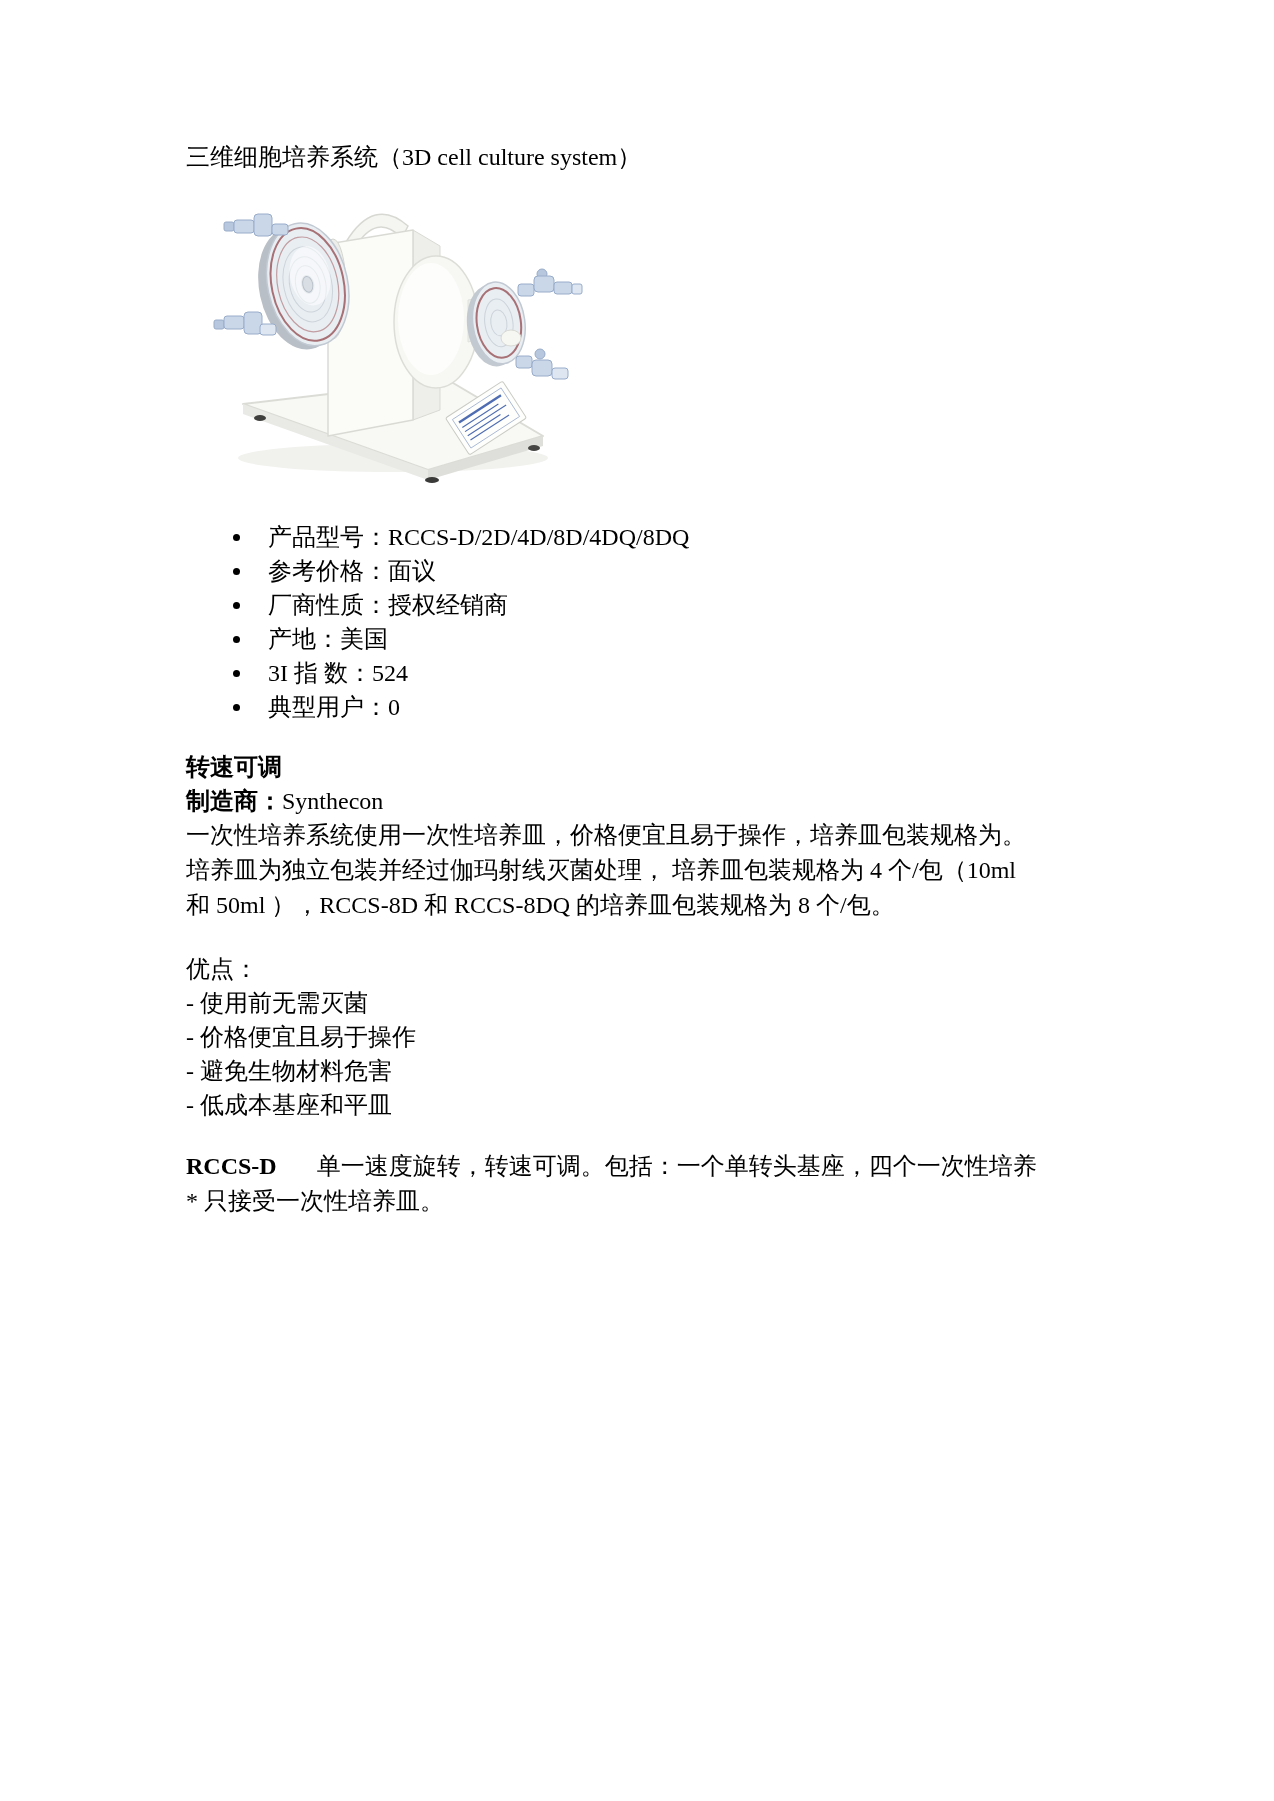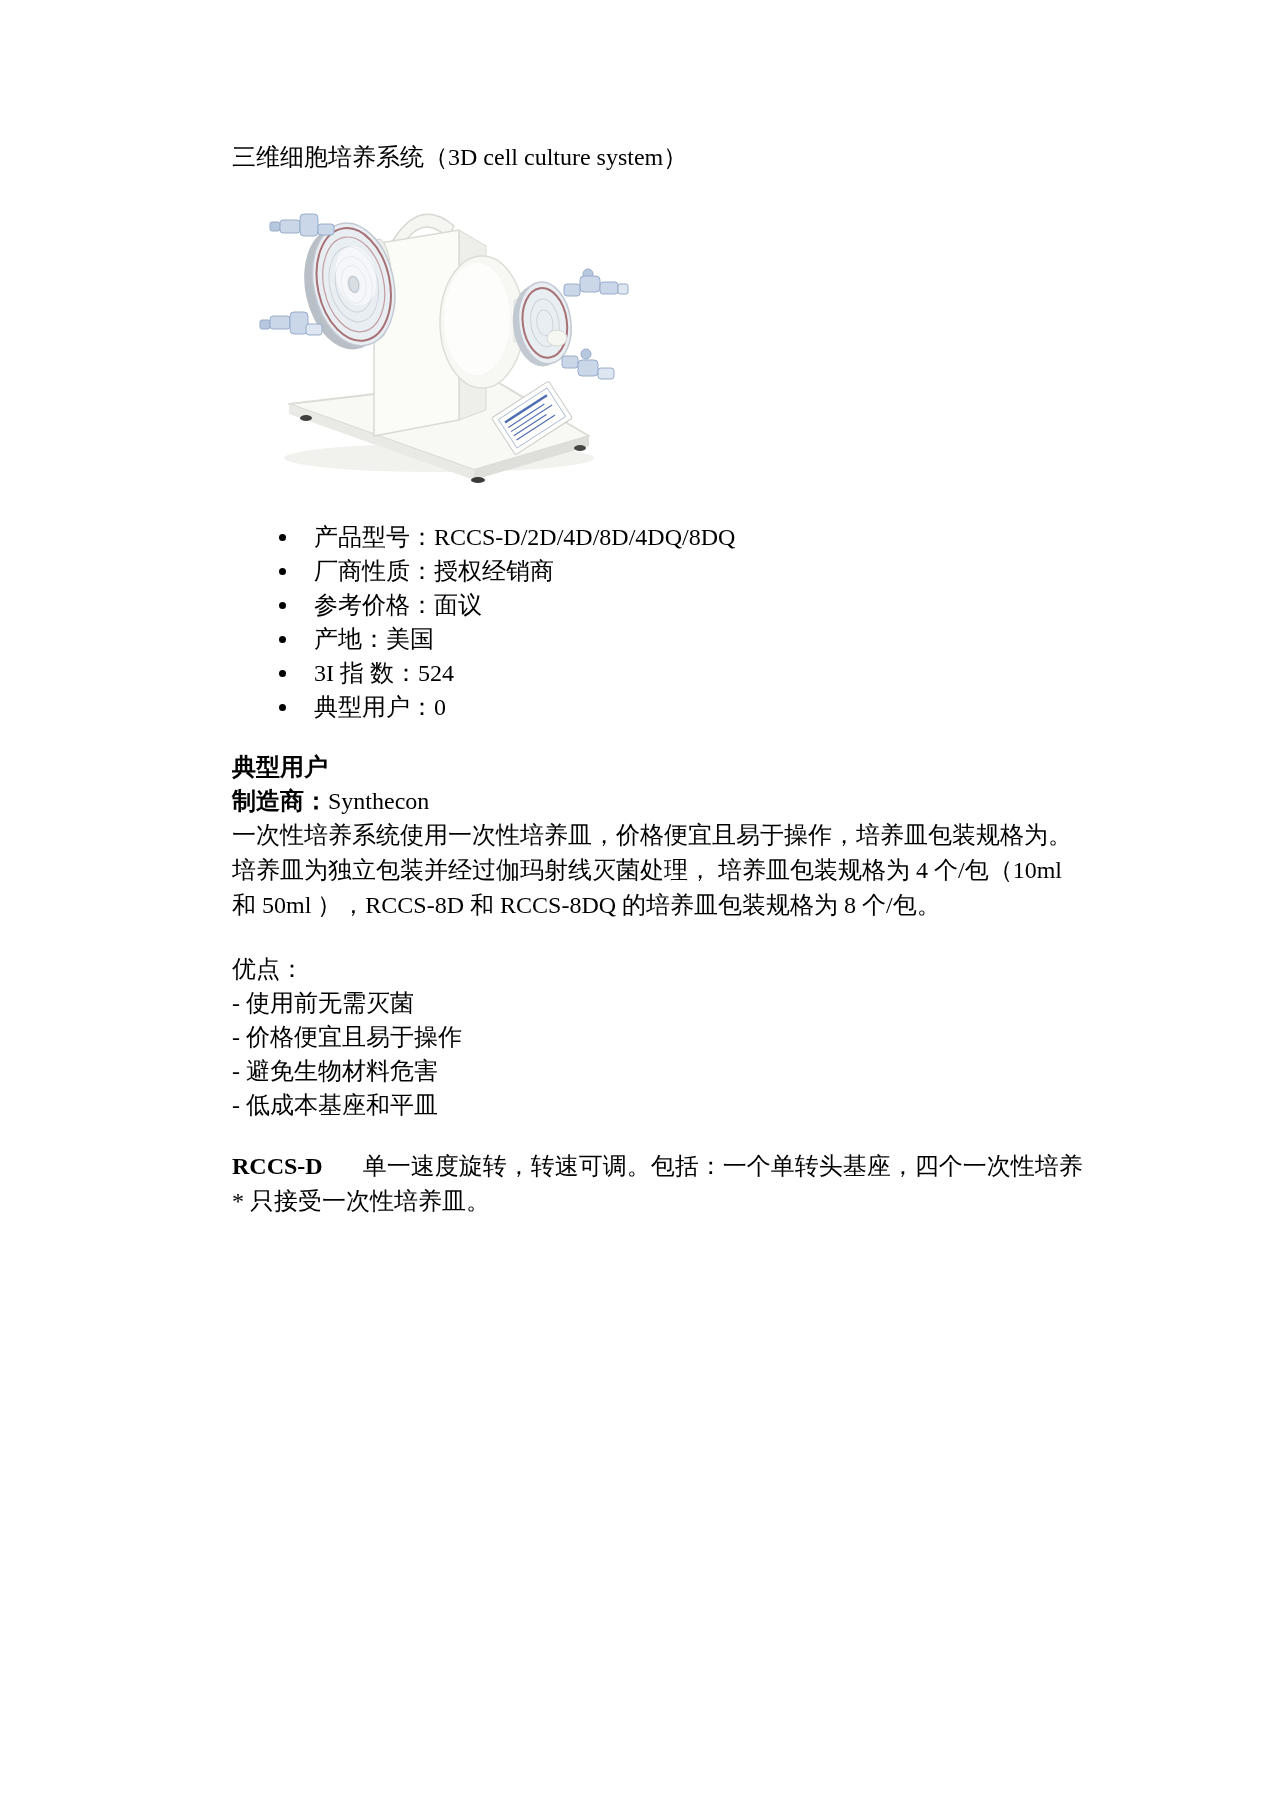--- a/index.html
+++ b/index.html
@@ -5,21 +5,20 @@
   html,body{margin:0;padding:0;background:#ffffff;}
   .page{
     position:relative;
     width:1172px;height:1801px;
     background:#ffffff;
     box-sizing:border-box;
     padding:140px 110px 0 186px;
     font-family:"Liberation Serif","DejaVu Serif",serif;
     font-size:24px;color:#000;
     overflow:hidden;
-    margin-left:46px;
   }
   .title{white-space:nowrap;line-height:34px;}
   .photo{margin:10px 0 0 12px;width:400px;height:300px;}
   .specs{list-style:none;margin:36px 0 0 0;padding:0;}
   .specs li{display:flex;align-items:flex-start;line-height:34px;padding-left:47px;}
   .dot{flex:0 0 auto;width:7px;height:7px;border-radius:50%;background:#000;margin:14px 28px 0 0;}
   .spec-text{white-space:nowrap;}
   .sec-heading{font-weight:bold;line-height:34px;margin-top:26px;white-space:nowrap;}
   .adv-heading{font-weight:normal;line-height:34px;margin-top:29px;white-space:nowrap;}
   .mfr-line{line-height:34px;white-space:nowrap;}
@@ -136,41 +135,41 @@
     </svg>
   </div>
 
   <ul class="specs">
     <li>
         <span class="dot"></span>
         <span class="spec-text">产品型号：RCCS-D/2D/4D/8D/4DQ/8DQ</span>
       </li>
     <li>
         <span class="dot"></span>
-        <span class="spec-text">厂商性质：授权经销商</span>
+        <span class="spec-text">参考价格：面议</span>
       </li>
     <li>
         <span class="dot"></span>
-        <span class="spec-text">参考价格：面议</span>
+        <span class="spec-text">厂商性质：授权经销商</span>
       </li>
     <li>
         <span class="dot"></span>
         <span class="spec-text">产地：美国</span>
       </li>
     <li>
         <span class="dot"></span>
         <span class="spec-text">3I 指 数：524</span>
       </li>
     <li>
         <span class="dot"></span>
         <span class="spec-text">典型用户：0</span>
       </li>
   </ul>
 
-  <div class="sec-heading">典型用户</div>
+  <div class="sec-heading">转速可调</div>
   <div class="mfr-line">
     <span class="mfr-label">制造商：</span><span>Synthecon</span>
   </div>
   <div class="para-line">一次性培养系统使用一次性培养皿，价格便宜且易于操作，培养皿包装规格为。</div>
   <div class="para-line">培养皿为独立包装并经过伽玛射线灭菌处理， 培养皿包装规格为 4 个/包（10ml</div>
   <div class="para-line">和 50ml ），RCCS-8D 和 RCCS-8DQ 的培养皿包装规格为 8 个/包。</div>
 
   <div class="adv-heading">优点：</div>
   <div class="adv-item">- 使用前无需灭菌</div>
   <div class="adv-item">- 价格便宜且易于操作</div>

